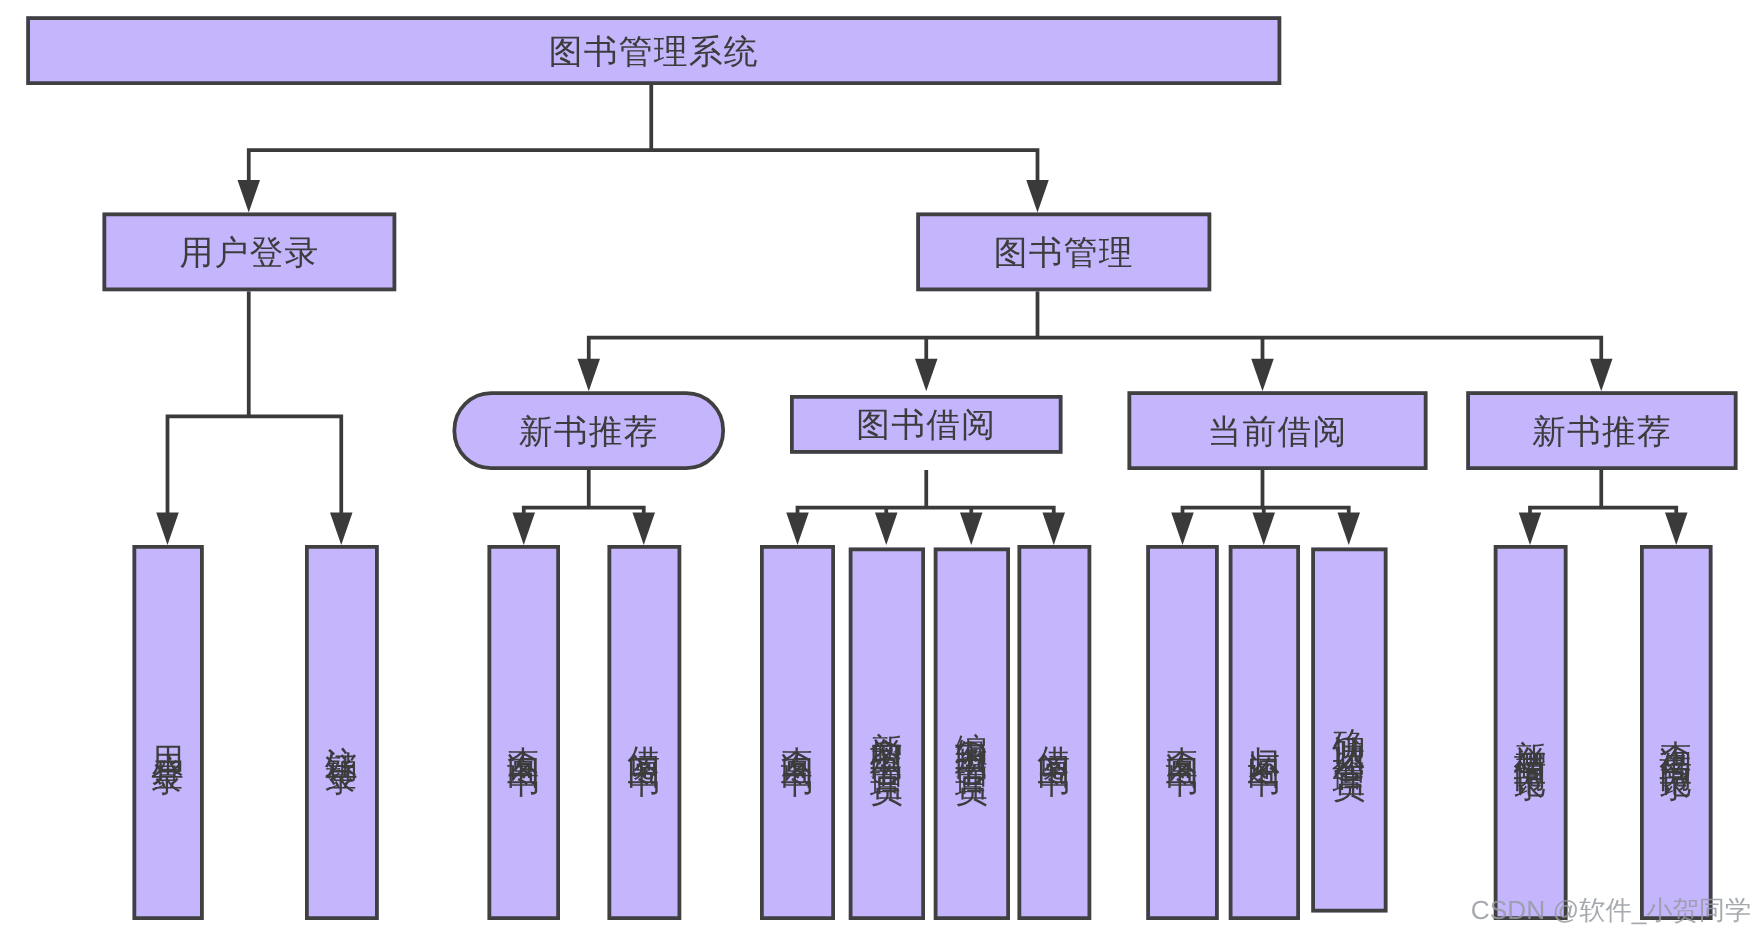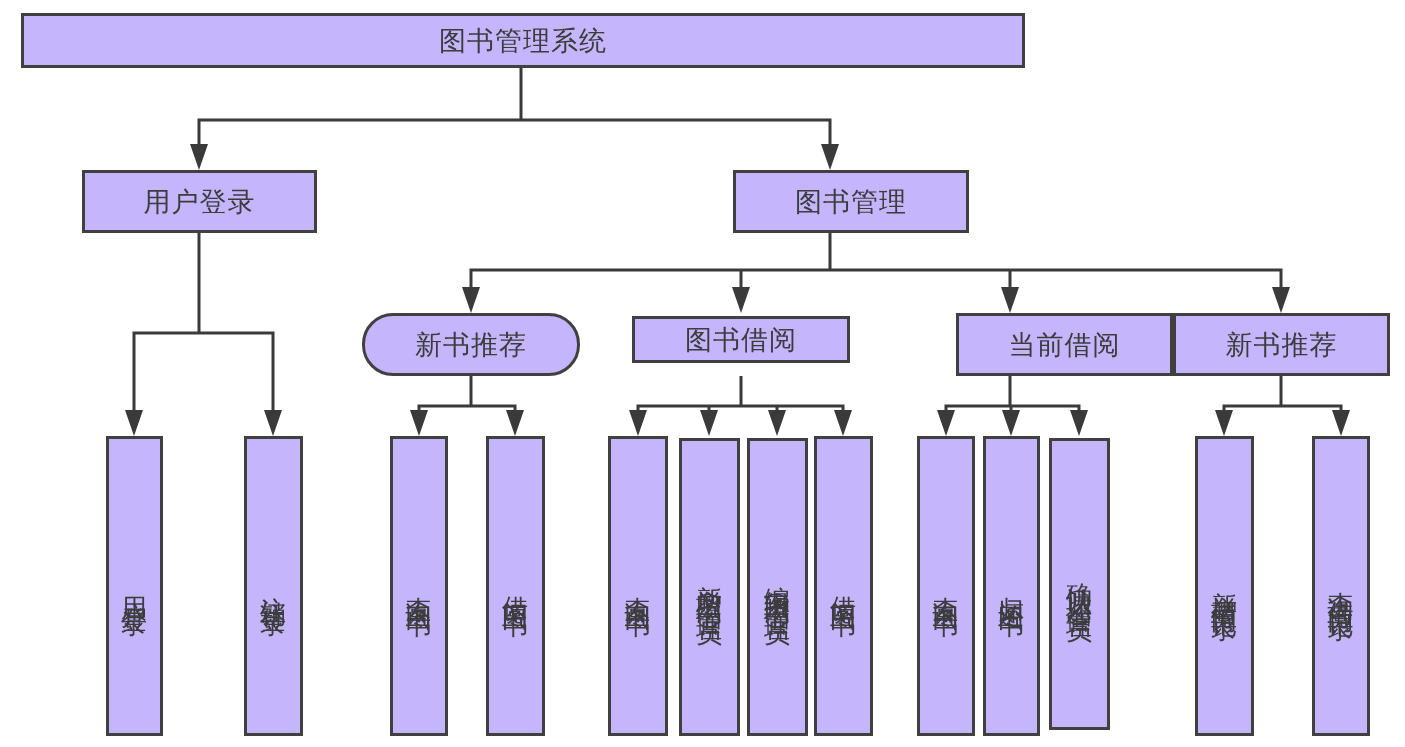--- a/index.html
+++ b/index.html
@@ -71,21 +71,21 @@
   <div class="node h" style="left:712px; top:170px; width:236px; height:63px;margin-left:21px;">
     <span>图书管理</span>
   </div>
 
   <div class="node h" style="left:362px; top:313px; width:218px; height:63px;border-radius:31px;">
     <span>新书推荐</span>
   </div>
   <div class="node h" style="left:632px; top:316px; width:218px; height:47px;">
     <span>图书借阅</span>
   </div>
-  <div class="node h" style="left:956px; top:313px; width:217px; height:63px;justify-content:center;">
+  <div class="node h" style="left:902px; top:313px; width:240px; height:63px;justify-content:center;">
     <span>当前借阅</span>
   </div>
   <div class="node h" style="left:1173px; top:313px; width:217px; height:63px;">
     <span>新书推荐</span>
   </div>
 
   <div class="node v" style="left:106px; top:436px; width:57px; height:300px;">
     <span>用户登录</span>
   </div>
   <div class="node v" style="left:244px; top:436px; width:59px; height:300px;">
@@ -122,13 +122,14 @@
     <span>确认归还（管理员）</span>
   </div>
 
   <div class="node v" style="left:1195px; top:436px; width:59px; height:300px;">
     <span>新增借阅记录</span>
   </div>
   <div class="node v" style="left:1312px; top:436px; width:58px; height:300px;">
     <span>查询借阅记录</span>
   </div>
 
+  <div class="watermark">CSDN @软件_小贺同学</div>
 </div>
 
 </body></html>

